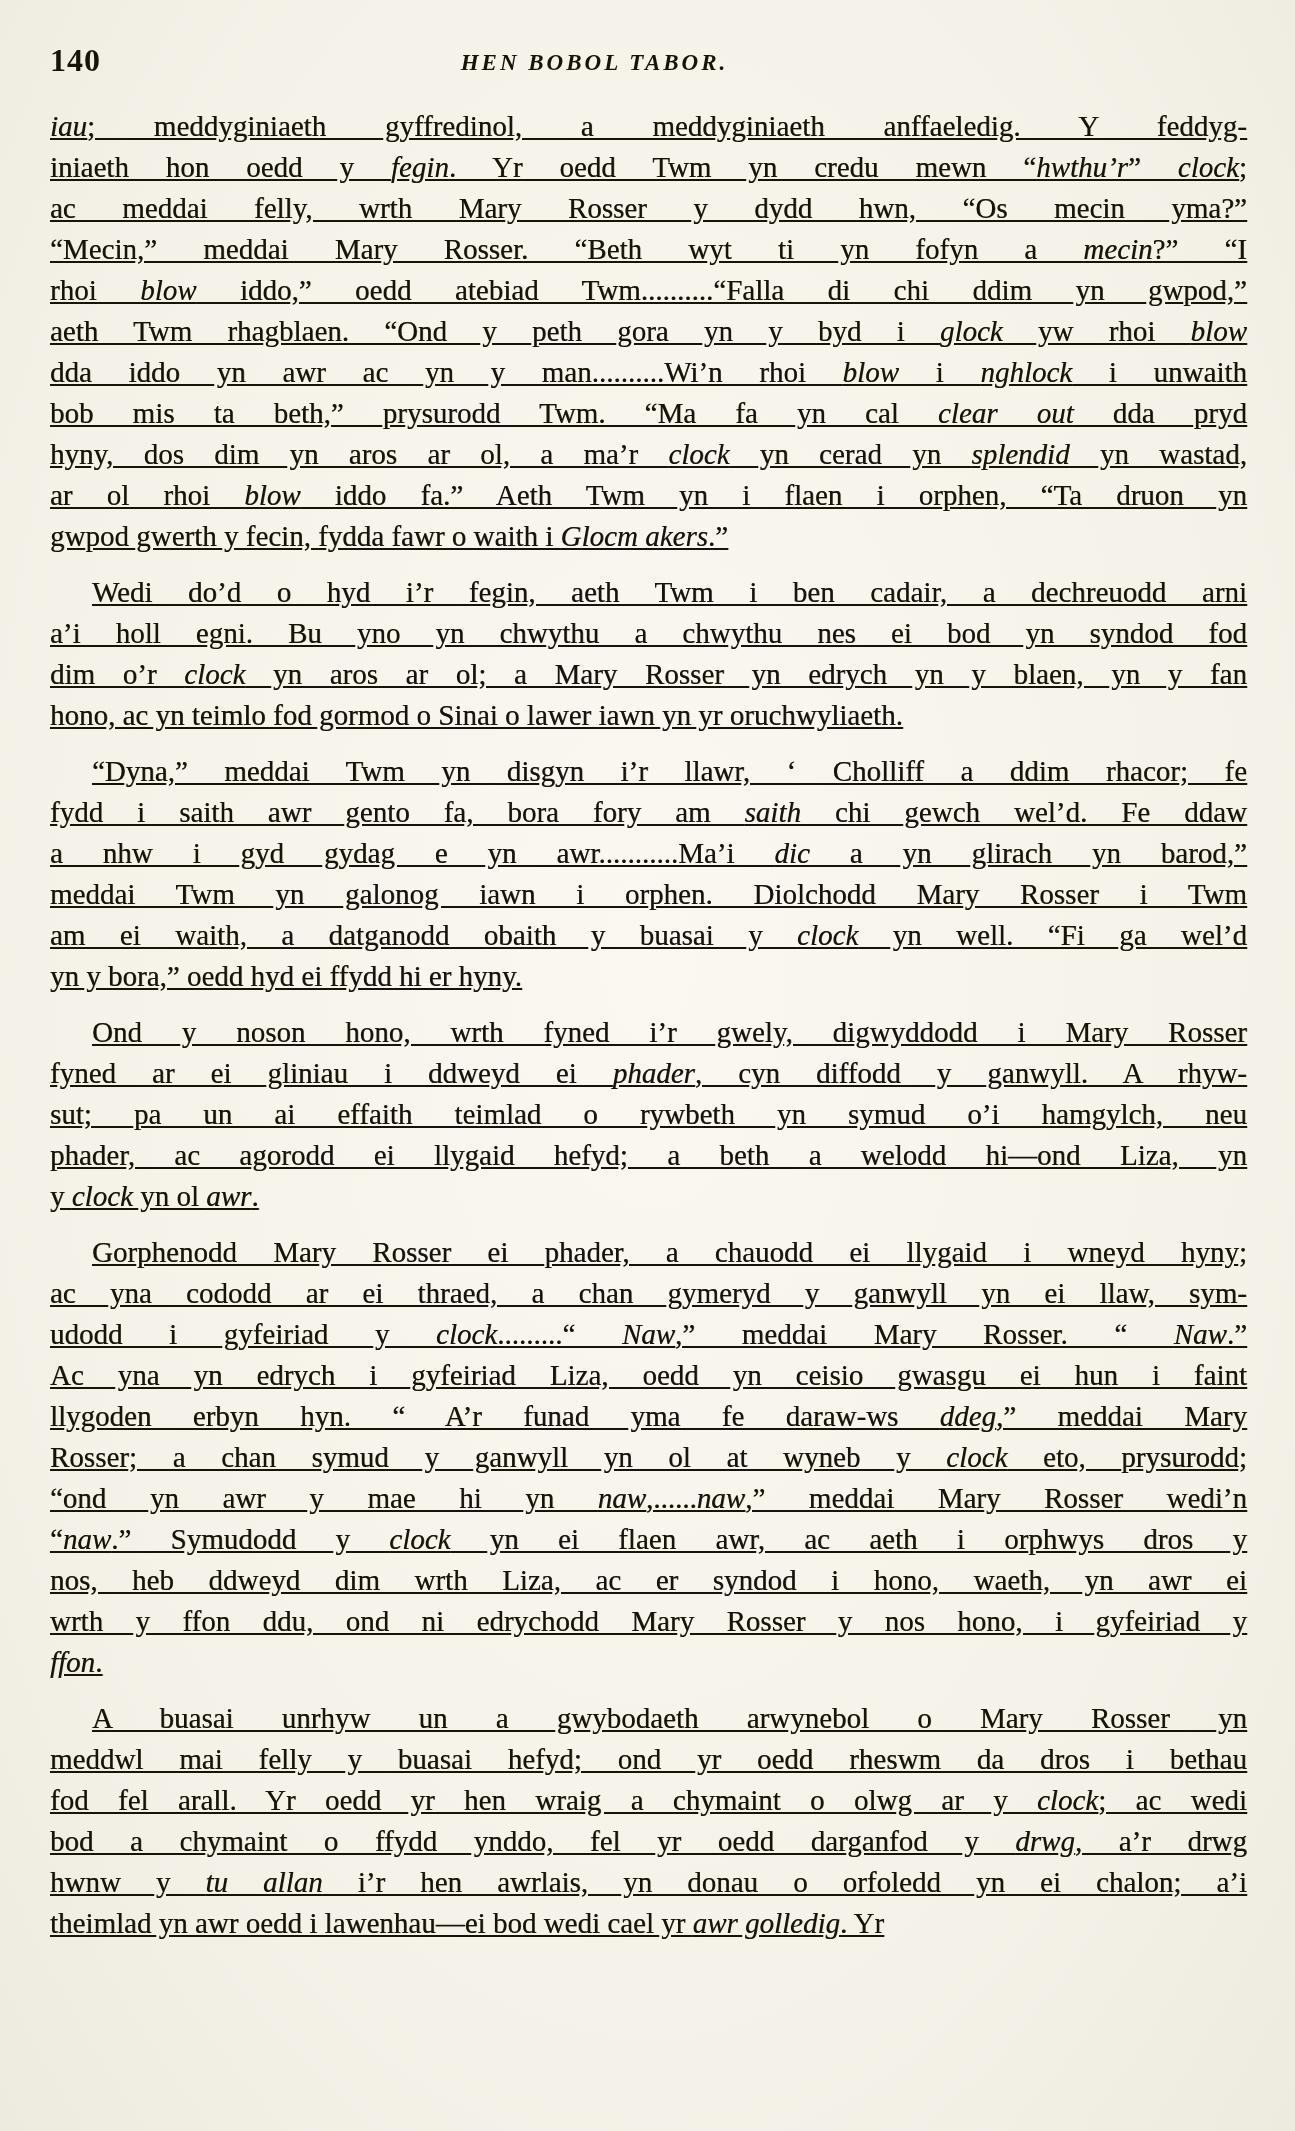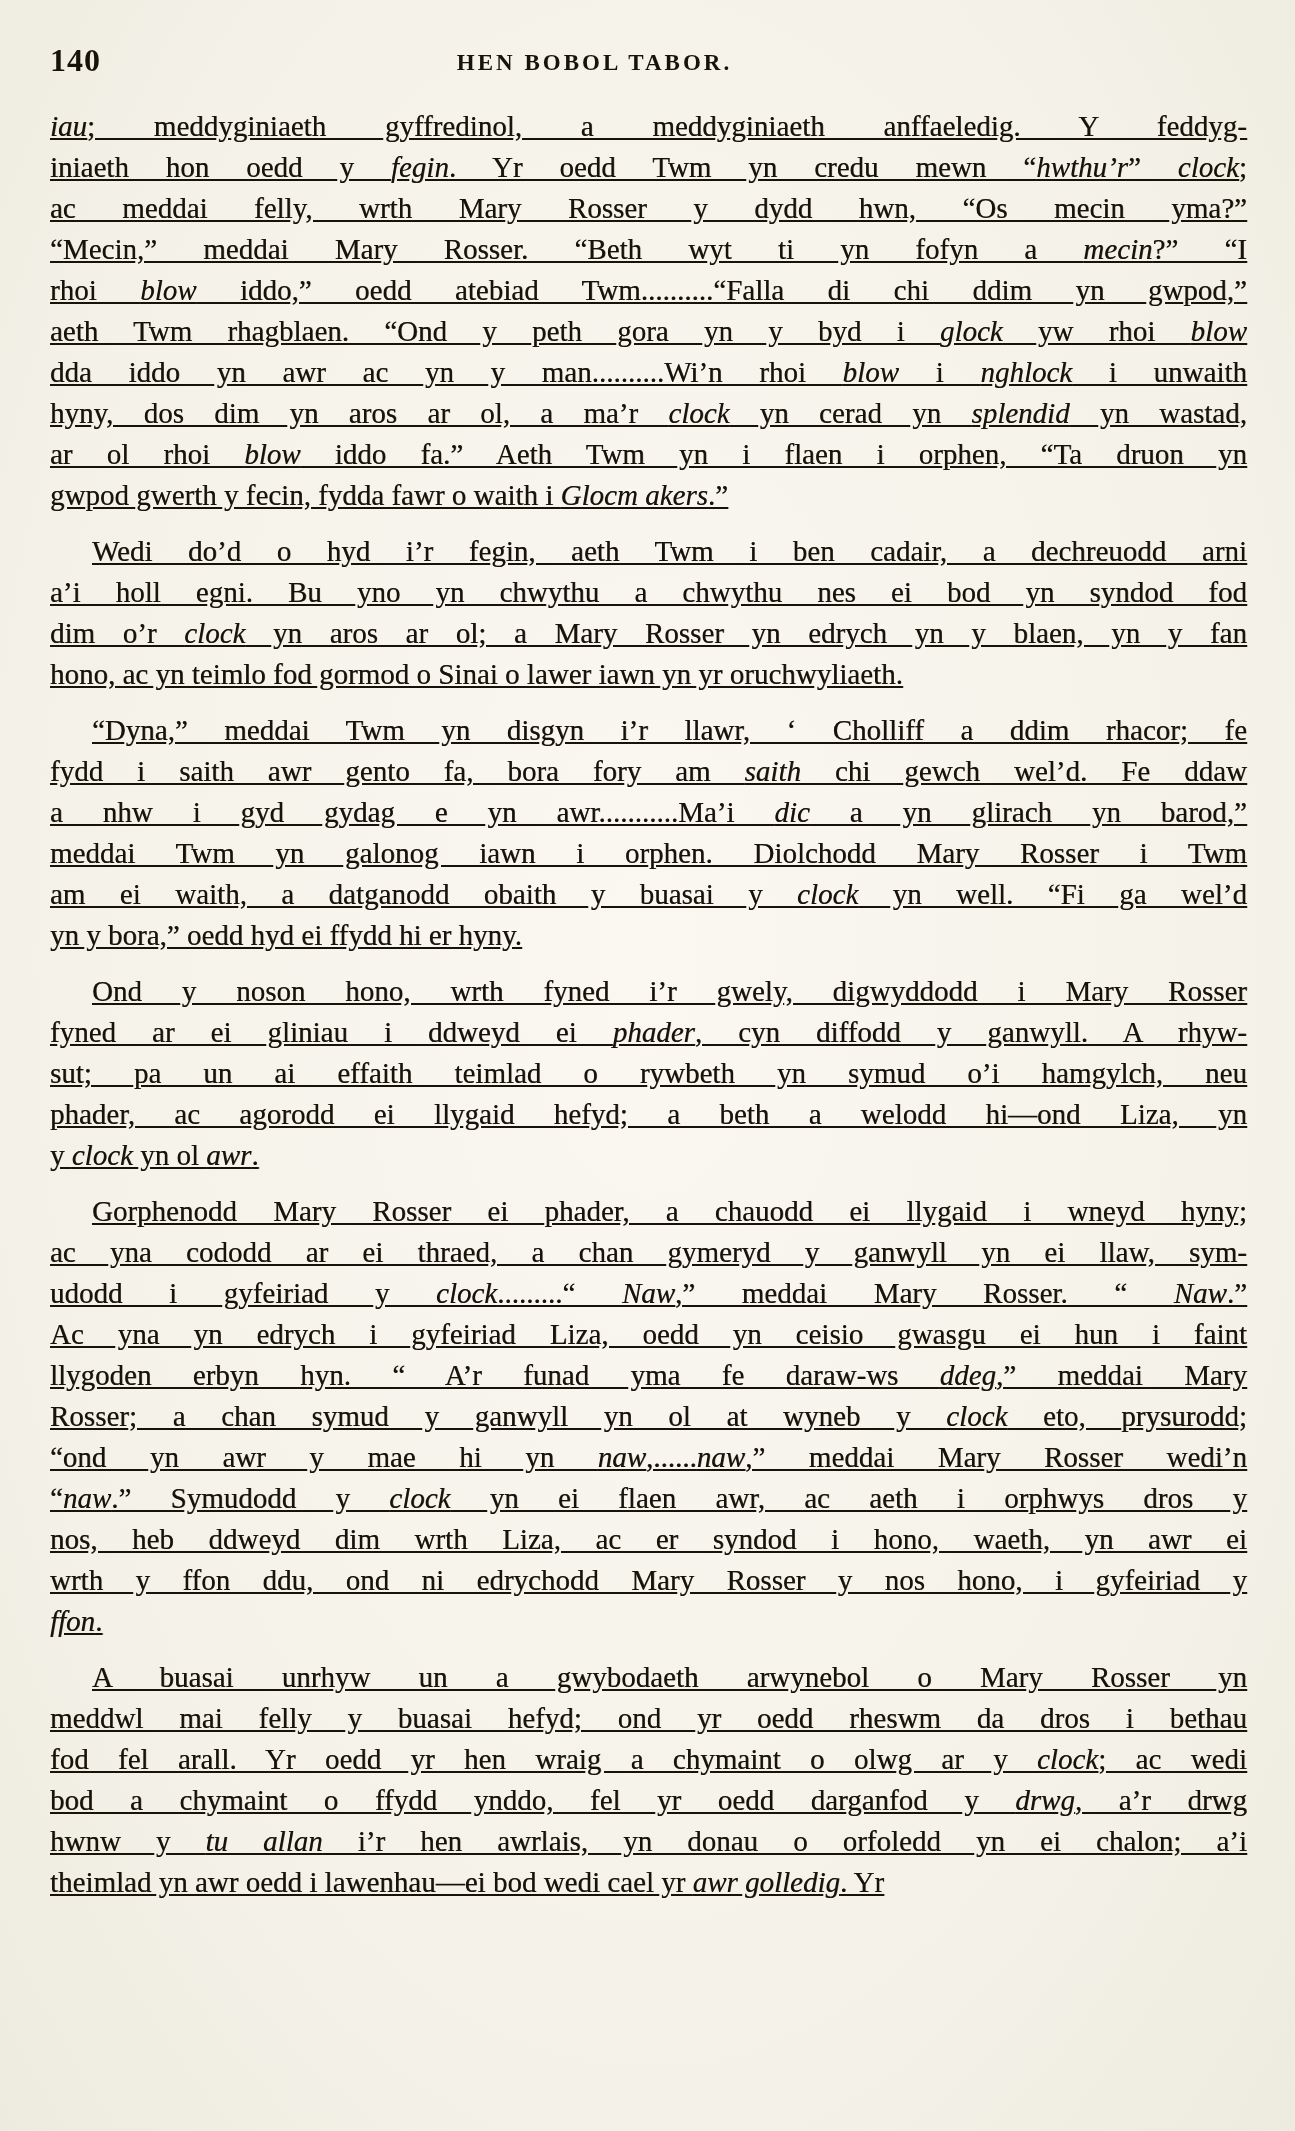--- a/index.html
+++ b/index.html
@@ -33,20 +33,21 @@
   }
   .running-title {
     position: absolute;
     left: 0;
     right: 108px;
     top: 8px;
     text-align: center;
     font-size: 23px;
     font-weight: bold;
     letter-spacing: 3px;
+    font-style: italic;
   }
   .text-block { }
   .para {
     margin: 0 0 15px 0;
     font-size: 29px;
     line-height: 41px;
     text-shadow: 0.4px 0 0 rgba(24,19,9,0.65);
     text-decoration: underline;
   }
   .line {
@@ -73,20 +74,21 @@
   </div>
   <div class="text-block">
       <p class="para">
         <span class="line"><i>iau</i><span>; meddyginiaeth gyffredinol, a meddyginiaeth anffaeledig.  Y feddyg-</span></span>
         <span class="line"><span>iniaeth hon oedd y </span><i>fegin</i><span>.  Yr oedd Twm yn credu mewn “</span><i>hwthu’r</i><span>” </span><i>clock</i><span>;</span></span>
         <span class="line"><span>ac meddai felly, wrth Mary Rosser y dydd hwn, “Os mecin yma?”</span></span>
         <span class="line"><span>“Mecin,” meddai Mary Rosser.  “Beth wyt ti yn fofyn a </span><i>mecin</i><span>?”  “I</span></span>
         <span class="line"><span>rhoi </span><i>blow</i><span> iddo,” oedd atebiad Twm..........“Falla di chi ddim yn gwpod,”</span></span>
         <span class="line"><span>aeth Twm rhagblaen.  “Ond y peth gora yn y byd i </span><i>glock</i><span> yw rhoi </span><i>blow</i></span>
         <span class="line"><span>dda iddo yn awr ac yn y man..........Wi’n rhoi </span><i>blow</i><span> i </span><i>nghlock</i><span> i unwaith</span></span>
+        <span class="line"><span>bob mis ta beth,” prysurodd Twm.  “Ma fa yn cal </span><i>clear out</i><span> dda pryd</span></span>
         <span class="line"><span>hyny, dos dim yn aros ar ol, a ma’r </span><i>clock</i><span> yn cerad yn </span><i>splendid</i><span> yn wastad,</span></span>
         <span class="line"><span>ar ol rhoi </span><i>blow</i><span> iddo fa.”  Aeth Twm yn i flaen i orphen, “Ta druon yn</span></span>
         <span class="line last"><span>gwpod gwerth y fecin, fydda fawr o waith i </span><i>Glocm akers</i><span>.”</span></span>
       </p>
       <p class="para indent">
         <span class="line"><span>Wedi do’d o hyd i’r fegin, aeth Twm i ben cadair, a dechreuodd arni</span></span>
         <span class="line"><span>a’i holl egni.  Bu yno yn chwythu a chwythu nes ei bod yn syndod fod</span></span>
         <span class="line"><span>dim o’r </span><i>clock</i><span> yn aros ar ol; a Mary Rosser yn edrych yn y blaen, yn y fan</span></span>
         <span class="line last"><span>hono, ac yn teimlo fod gormod o Sinai o lawer iawn yn yr oruchwyliaeth.</span></span>
       </p>

